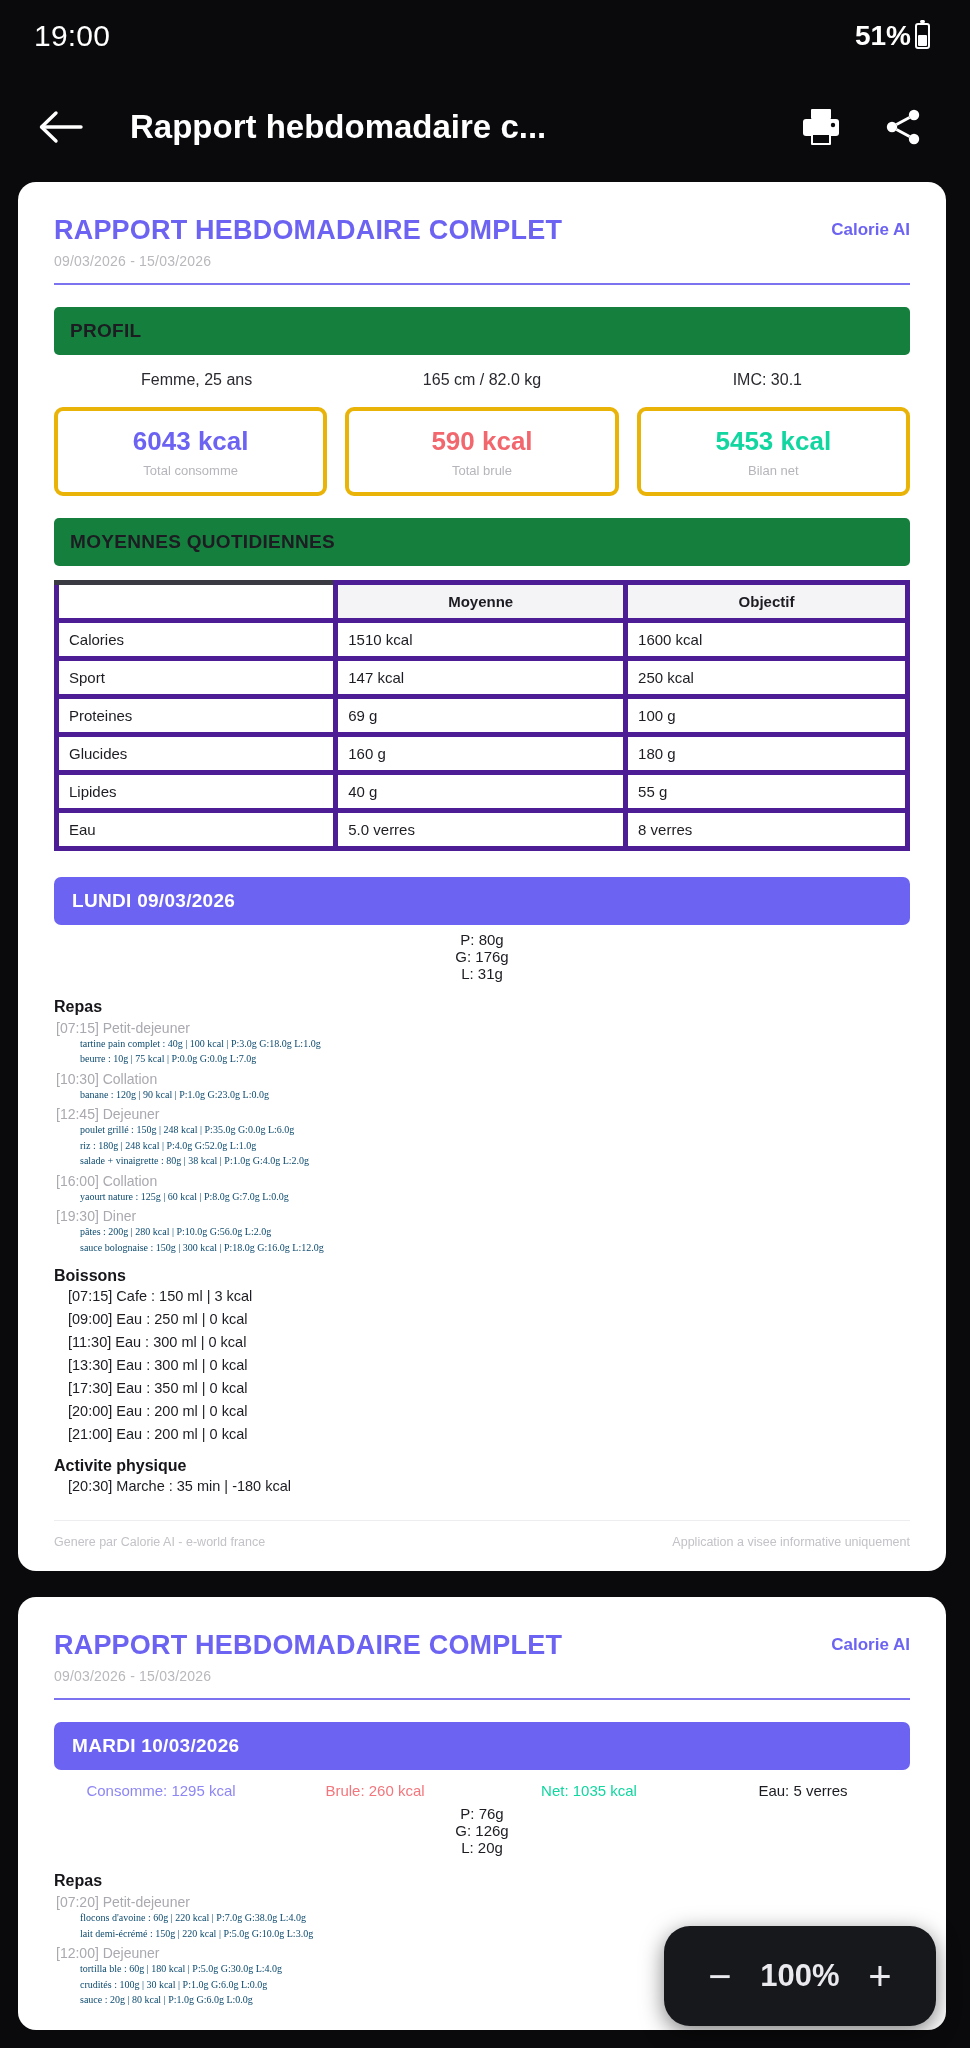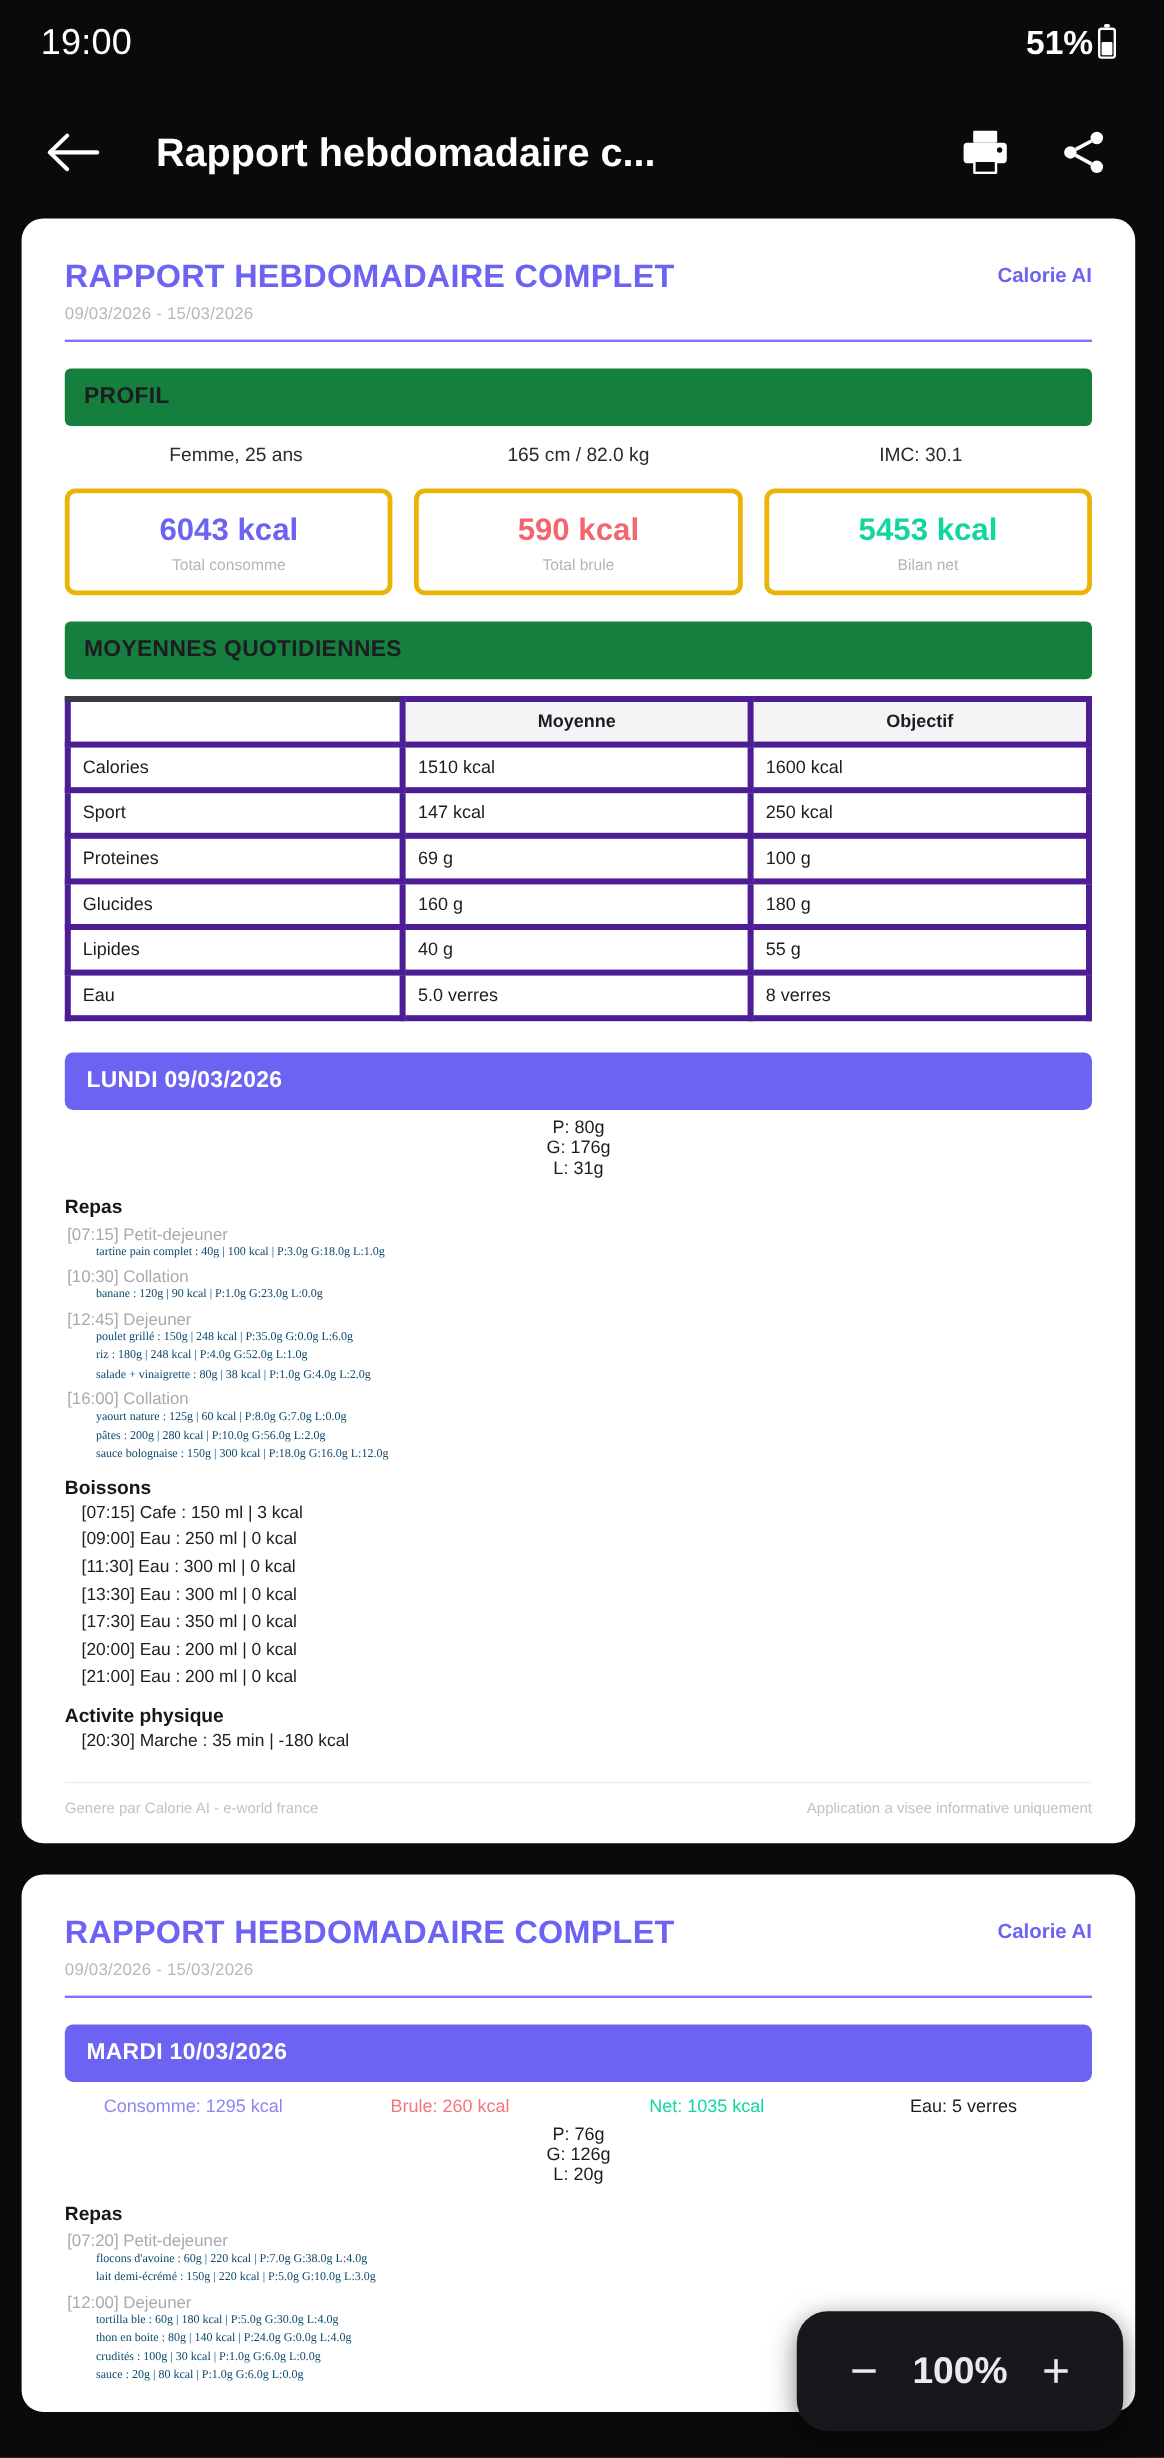--- a/index.html
+++ b/index.html
@@ -244,28 +244,30 @@
       <div class="day-band">LUNDI 09/03/2026</div>
       <div class="day-macros">
         <div>P: 80g</div>
         <div>G: 176g</div>
         <div>L: 31g</div>
       </div>
 
       <div class="sec-title">Repas</div>
       <div class="meal-time">[07:15] Petit-dejeuner</div>
       <div class="item">tartine pain complet : 40g | 100 kcal | P:3.0g G:18.0g L:1.0g</div>
+      <div class="item">beurre : 10g | 75 kcal | P:0.0g G:0.0g L:7.0g</div>
       <div class="meal-time">[10:30] Collation</div>
       <div class="item">banane : 120g | 90 kcal | P:1.0g G:23.0g L:0.0g</div>
       <div class="meal-time">[12:45] Dejeuner</div>
       <div class="item">poulet grillé  : 150g | 248 kcal | P:35.0g G:0.0g L:6.0g</div>
       <div class="item">riz : 180g | 248 kcal | P:4.0g G:52.0g L:1.0g</div>
       <div class="item">salade + vinaigrette  : 80g | 38 kcal | P:1.0g G:4.0g L:2.0g</div>
       <div class="meal-time">[16:00] Collation</div>
       <div class="item">yaourt nature : 125g | 60 kcal | P:8.0g G:7.0g L:0.0g</div>
+      <div class="meal-time">[19:30] Diner</div>
       <div class="item">pâtes : 200g | 280 kcal | P:10.0g G:56.0g L:2.0g</div>
       <div class="item">sauce bolognaise  : 150g | 300 kcal | P:18.0g G:16.0g L:12.0g</div>
 
       <div class="sec-title">Boissons</div>
       <div class="item-sub">[07:15] Cafe : 150 ml | 3 kcal</div>
       <div class="item-sub">[09:00] Eau : 250 ml | 0 kcal</div>
       <div class="item-sub">[11:30] Eau : 300 ml | 0 kcal</div>
       <div class="item-sub">[13:30] Eau : 300 ml | 0 kcal</div>
       <div class="item-sub">[17:30] Eau : 350 ml | 0 kcal</div>
       <div class="item-sub">[20:00] Eau : 200 ml | 0 kcal</div>
@@ -302,21 +304,20 @@
         <div>G: 126g</div>
         <div>L: 20g</div>
       </div>
 
       <div class="sec-title">Repas</div>
       <div class="meal-time">[07:20] Petit-dejeuner</div>
       <div class="item">flocons d'avoine  : 60g | 220 kcal | P:7.0g G:38.0g L:4.0g</div>
       <div class="item">lait demi-écrémé : 150g | 220 kcal | P:5.0g G:10.0g L:3.0g</div>
       <div class="meal-time">[12:00] Dejeuner</div>
       <div class="item">tortilla ble : 60g | 180 kcal | P:5.0g G:30.0g L:4.0g</div>
-      <div class="item">thon en boite : 80g | 140 kcal | P:24.0g G:0.0g L:4.0g</div>
       <div class="item">crudités : 100g | 30 kcal | P:1.0g G:6.0g L:0.0g</div>
       <div class="item">sauce : 20g | 80 kcal | P:1.0g G:6.0g L:0.0g</div>
 
     </div>
 
   </div>
 
   <div class="zoompill">
     <div class="zoom-btn">−</div>
     <div class="zoom-val">100%</div>

